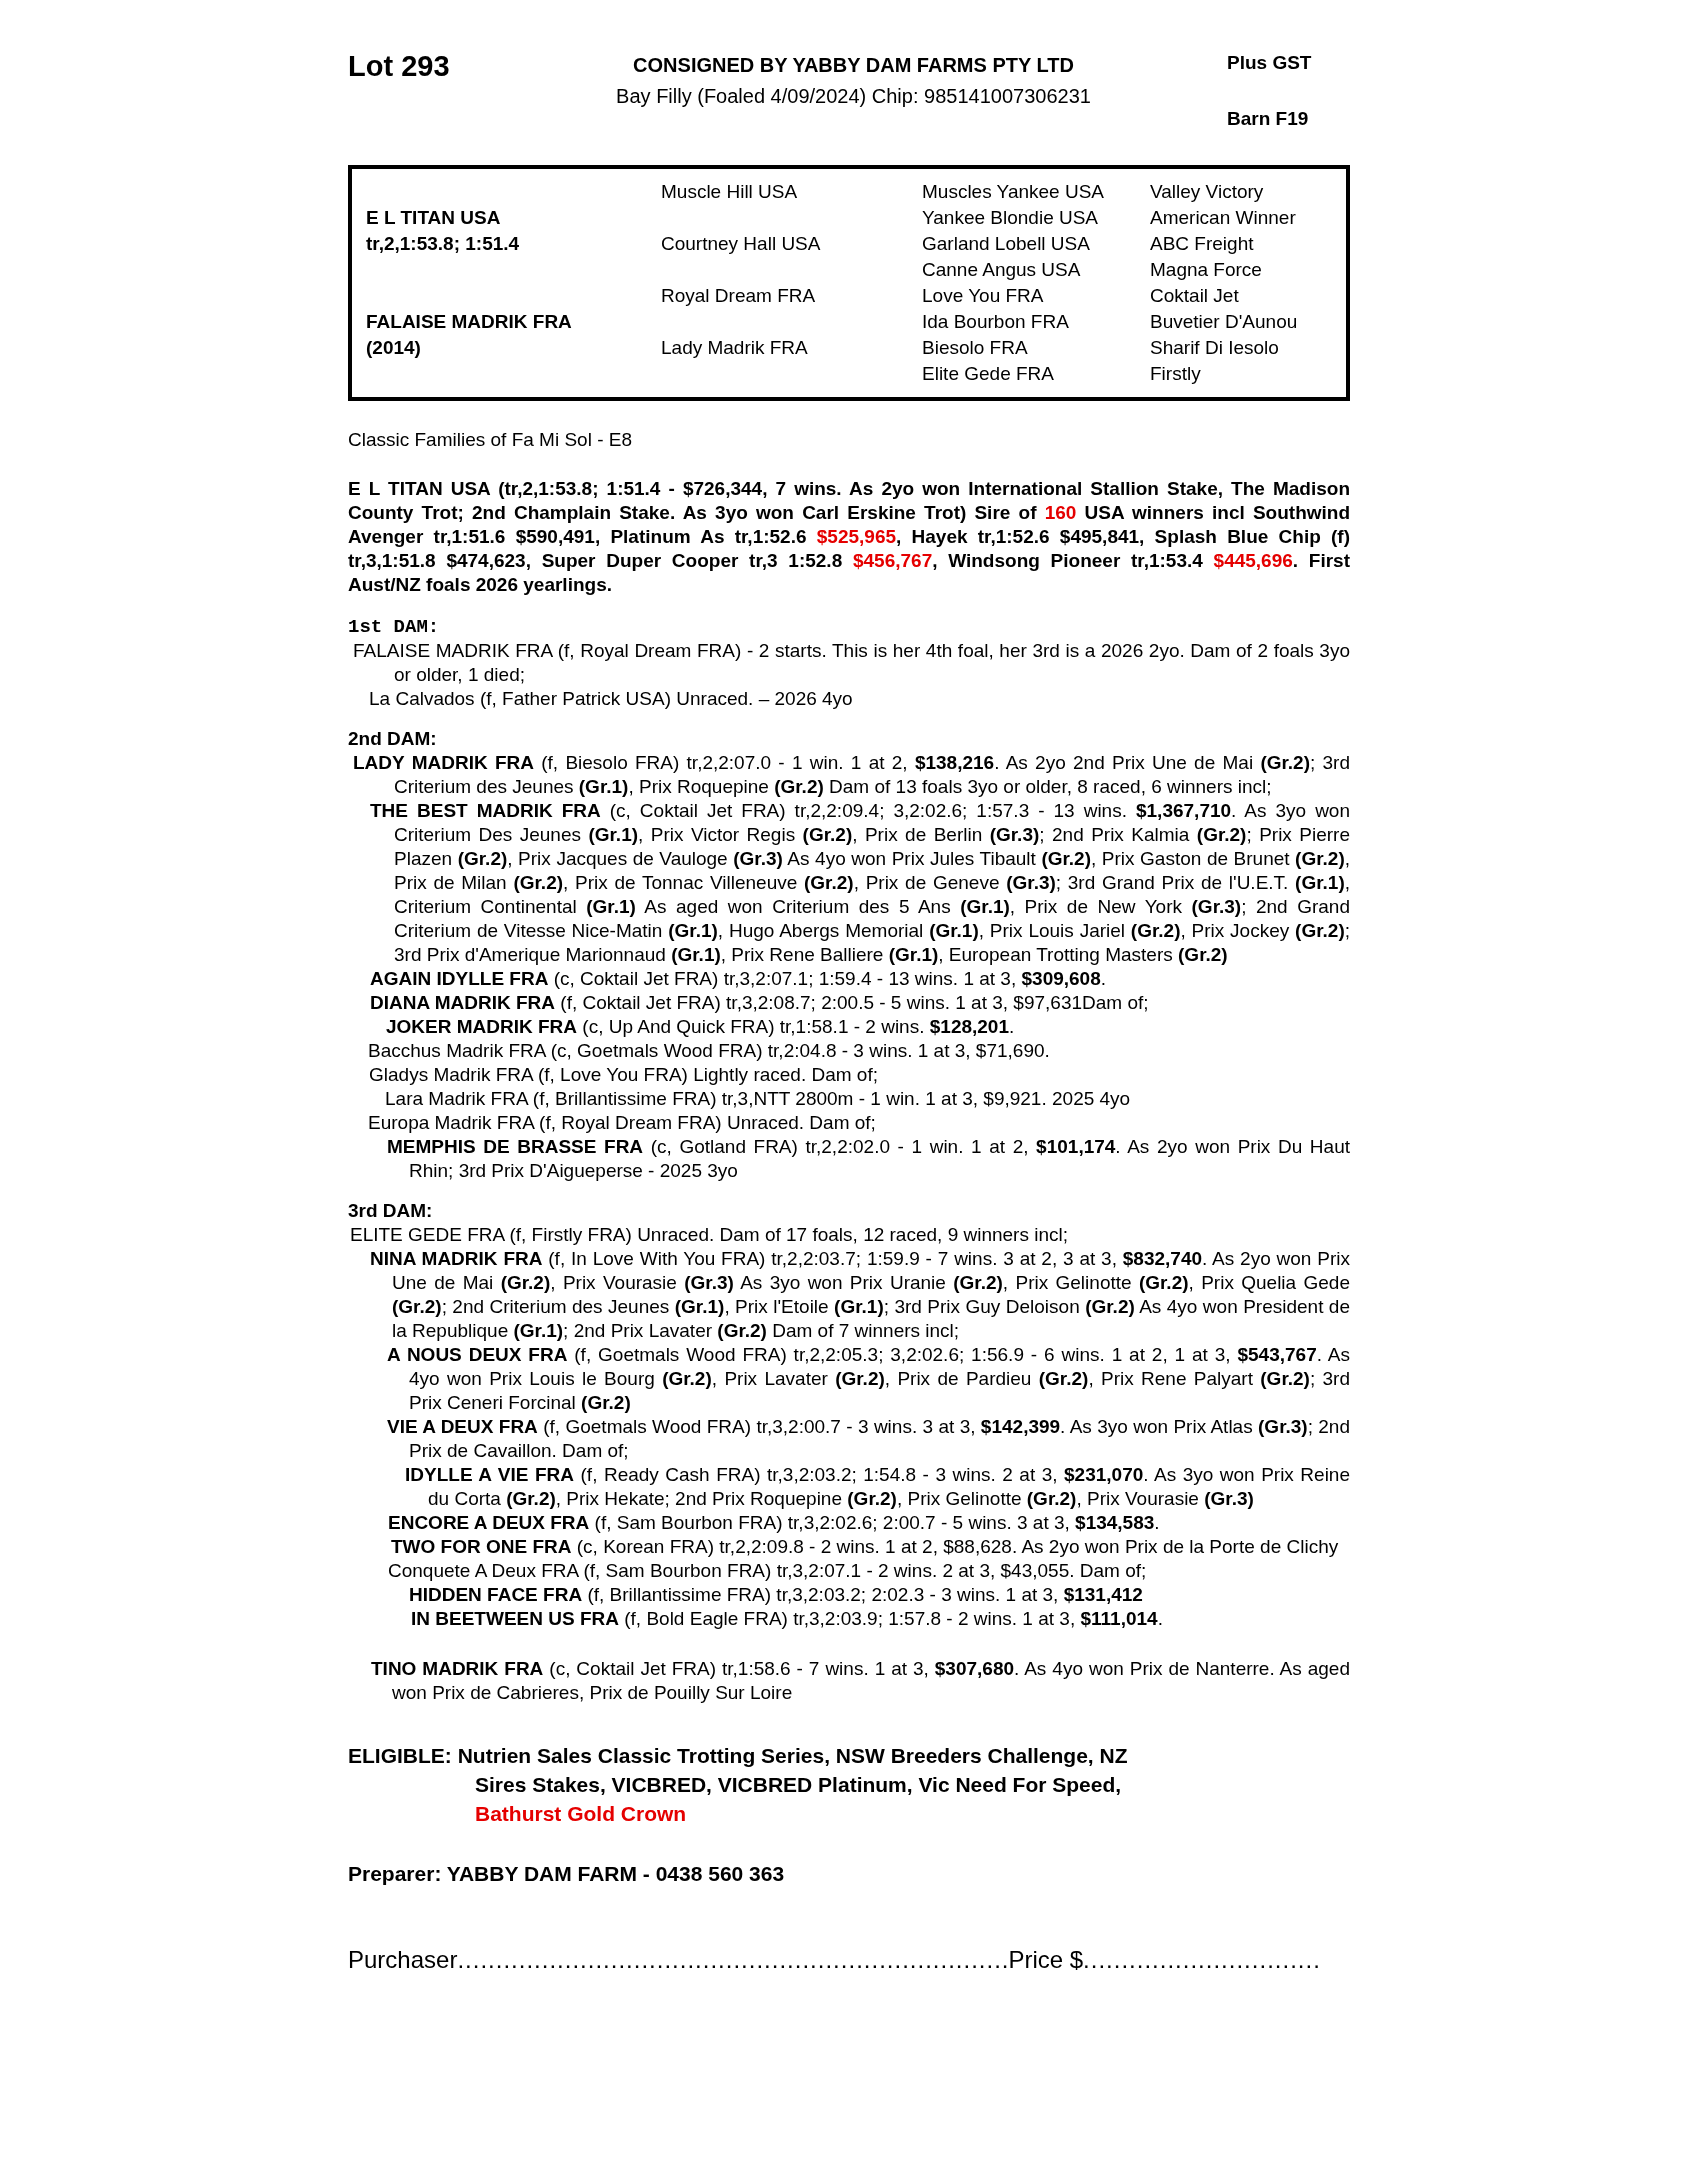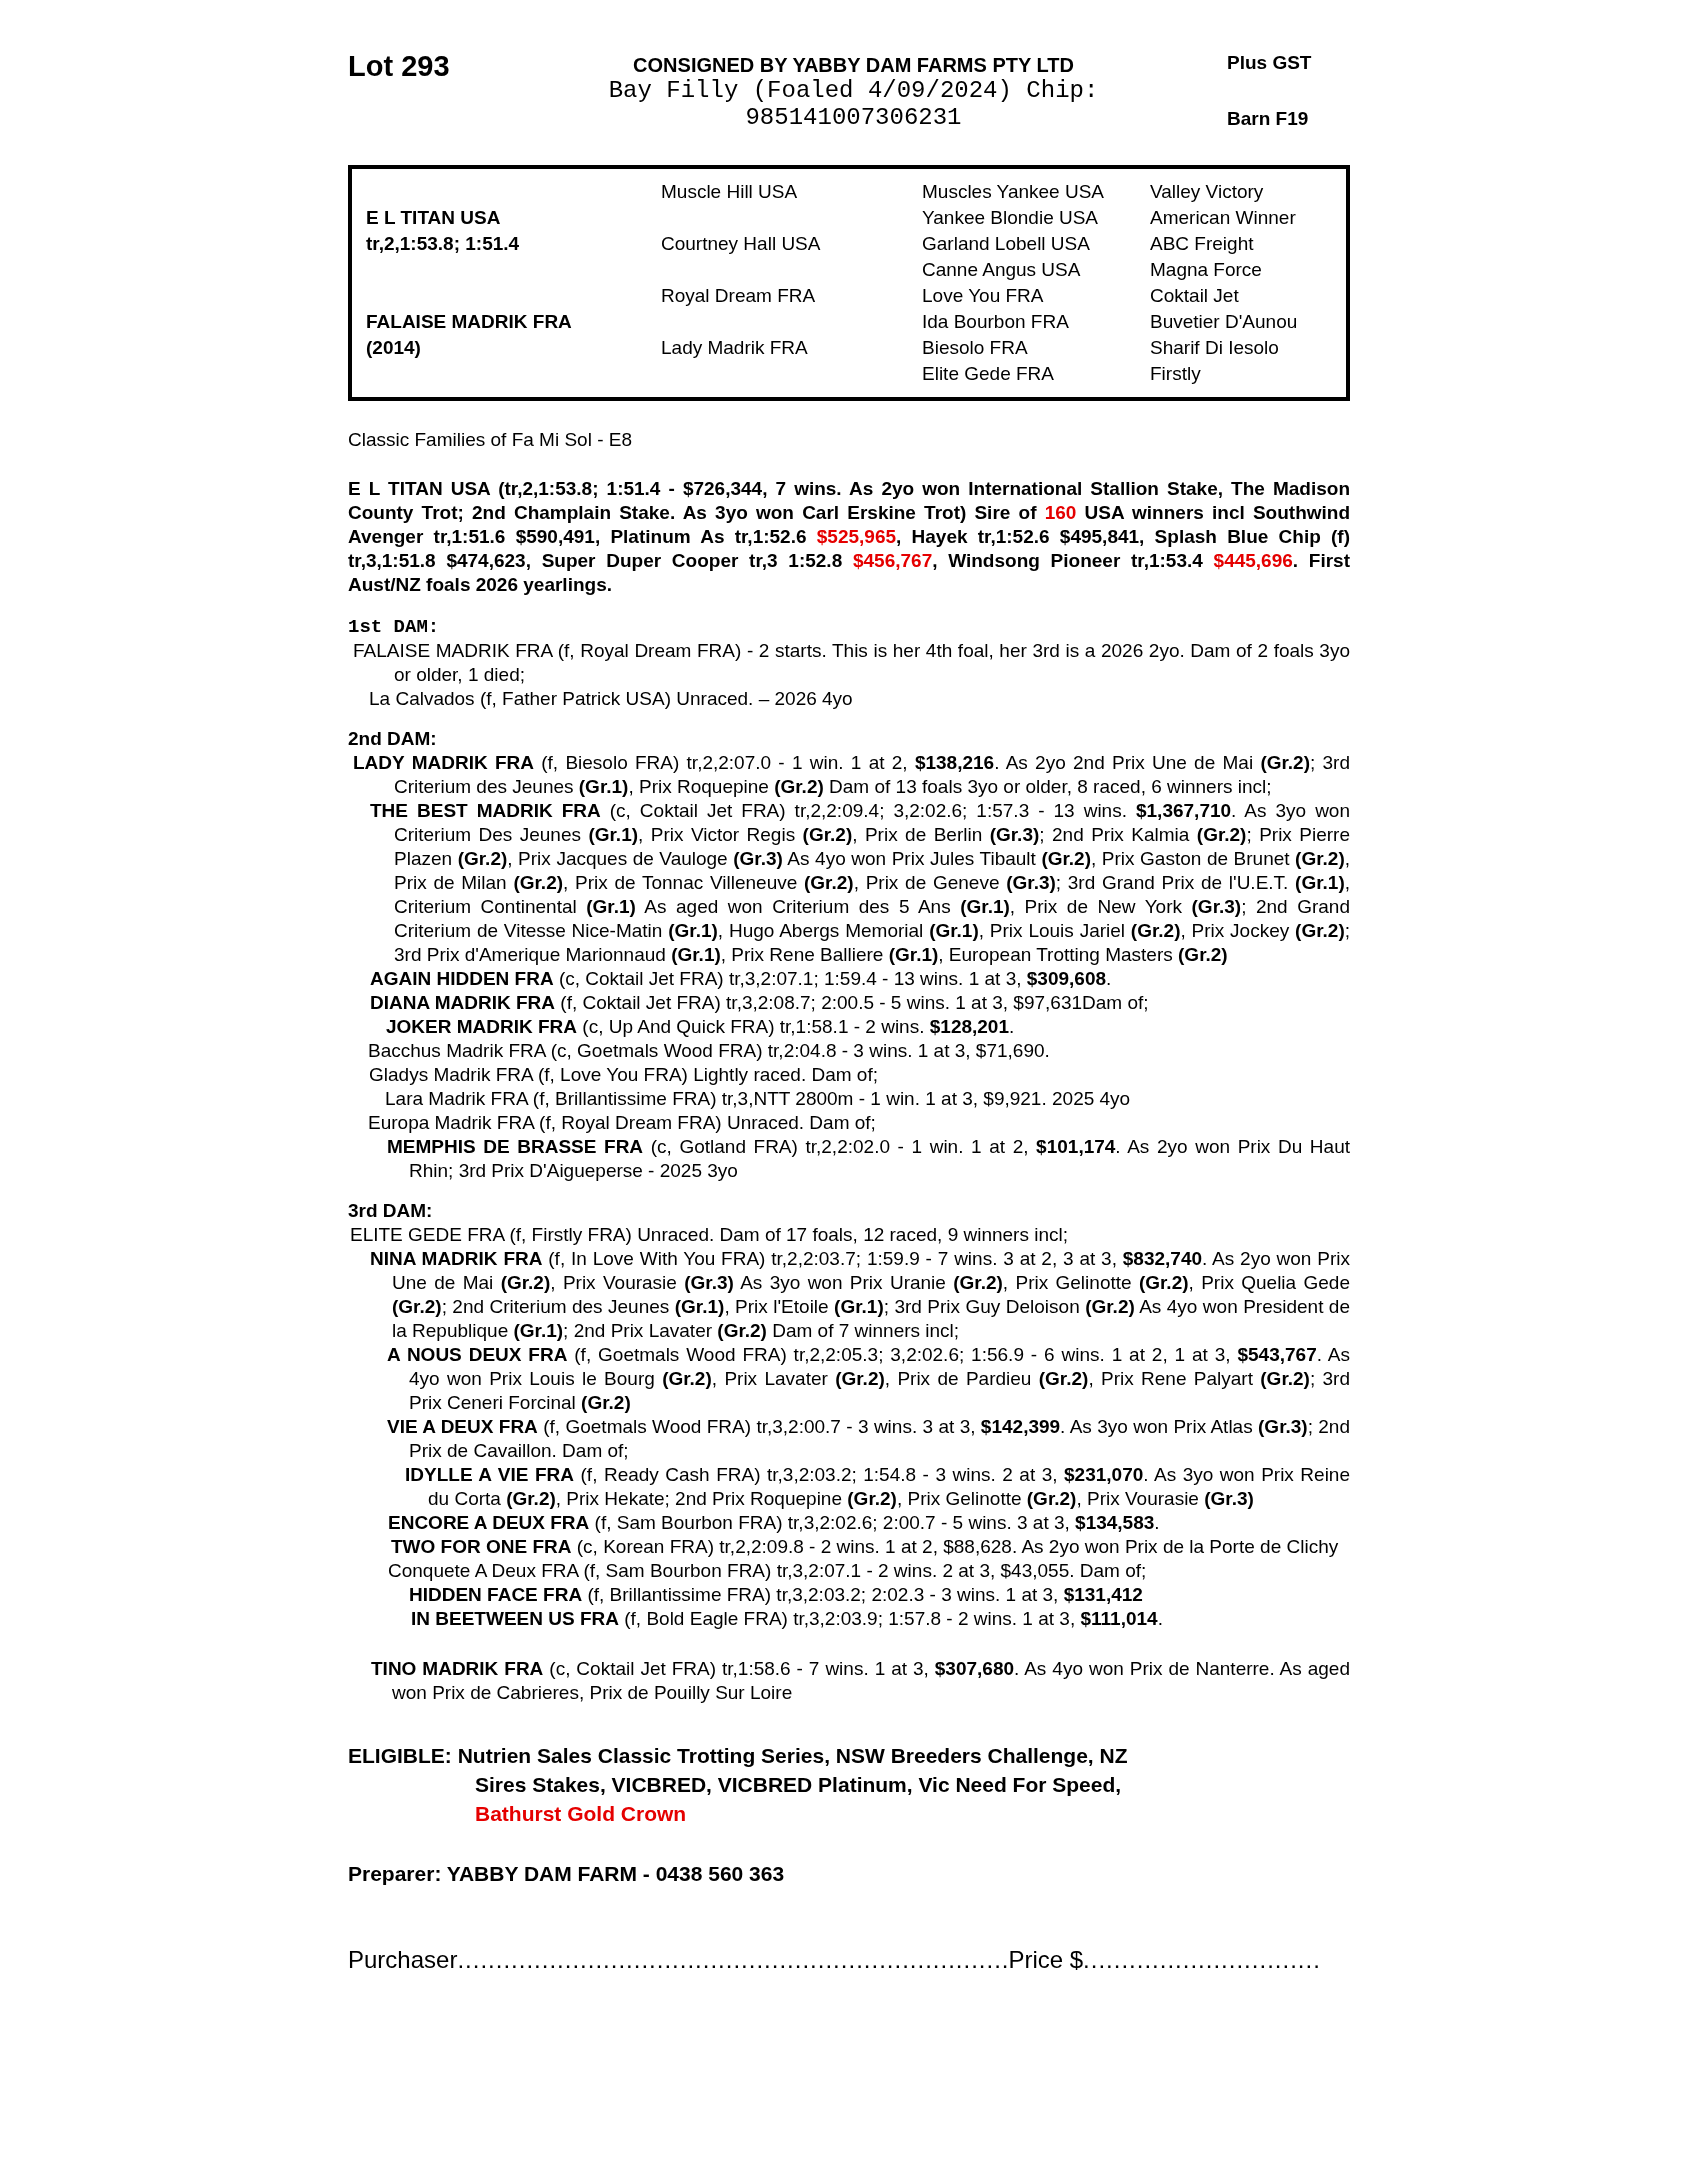--- a/index.html
+++ b/index.html
@@ -8,21 +8,21 @@
     font-family:"Liberation Sans","DejaVu Sans",sans-serif;color:#000;
     -webkit-font-smoothing:antialiased;
   }
   .content{position:absolute;left:348px;top:44px;width:1002px;}
 
   
   .hdr{position:relative;height:99px;}
   .hdr-lot{position:absolute;left:0;top:6px;font-size:29px;font-weight:bold;}
   .hdr-center{position:absolute;left:149px;width:713px;text-align:center;}
   .hdr-c1{font-weight:bold;font-size:20px;padding-top:10px;}
-  .hdr-c2{font-size:24px;font-family:Liberation Mono, monospace;}
+  .hdr-c2{font-size:20px;margin-top:8px;}
   .hdr-right{position:absolute;left:879px;top:8px;width:123px;font-weight:bold;font-size:19px;}
   .hdr-barn{margin-top:34px;}
 
   
   .ped-table{margin-top:22px;border:4px solid #000;padding:10px 0 10px 14px;}
   .ped-row{display:grid;grid-template-columns:295px 261px 228px 1fr;line-height:26px;font-size:19px;}
   .ped-row .c0{font-weight:bold;}
 
   .fam{margin-top:28px;font-size:19px;}
 
@@ -111,21 +111,21 @@
   <div class="fam">Classic Families of Fa Mi Sol - E8</div>
 
   <div class="body-text">
       <div class="para" style="margin-top: 26px; padding-left: 0px; text-indent: 0px;"><span class="b">E L TITAN USA (tr,2,1:53.8; 1:51.4 - $726,344, 7 wins. As 2yo won International Stallion Stake, The Madison County Trot; 2nd Champlain Stake. As 3yo won Carl Erskine Trot) Sire of </span><span class="b red">160</span><span class="b"> USA winners incl Southwind Avenger tr,1:51.6 $590,491, Platinum As tr,1:52.6 </span><span class="b red">$525,965</span><span class="b">, Hayek tr,1:52.6 $495,841, Splash Blue Chip (f) tr,3,1:51.8 $474,623, Super Duper Cooper tr,3 1:52.8 </span><span class="b red">$456,767</span><span class="b">, Windsong Pioneer tr,1:53.4 </span><span class="b red">$445,696</span><span class="b">. First Aust/NZ foals 2026 yearlings.</span></div>
       <div class="dam-heading" style="margin-top: 18px; padding-left: 0px; text-indent: 0px; font-family: Liberation Mono, monospace;"><span class="b">1st DAM:</span></div>
       <div class="para" style="padding-left: 46px; text-indent: -41px;"><span>FALAISE MADRIK FRA (f, Royal Dream FRA) - 2 starts. This is her 4th foal, her 3rd is a 2026 2yo. Dam of 2 foals 3yo or older, 1 died;</span></div>
       <div class="para" style="padding-left: 44px; text-indent: -23px;"><span>La Calvados (f, Father Patrick USA) Unraced. – 2026 4yo</span></div>
       <div class="dam-heading" style="margin-top: 16px; padding-left: 0px; text-indent: 0px;"><span class="b">2nd DAM:</span></div>
       <div class="para" style="padding-left: 46px; text-indent: -41px;"><span class="b">LADY MADRIK FRA</span><span> (f, Biesolo FRA) tr,2,2:07.0 - 1 win. 1 at 2, </span><span class="b">$138,216</span><span>. As 2yo 2nd Prix Une de Mai </span><span class="b">(Gr.2)</span><span>; 3rd Criterium des Jeunes </span><span class="b">(Gr.1)</span><span>, Prix Roquepine </span><span class="b">(Gr.2)</span><span> Dam of 13 foals 3yo or older, 8 raced, 6 winners incl;</span></div>
       <div class="para" style="padding-left: 46px; text-indent: -24px;"><span class="b">THE BEST MADRIK FRA</span><span> (c, Coktail Jet FRA) tr,2,2:09.4; 3,2:02.6; 1:57.3 - 13 wins. </span><span class="b">$1,367,710</span><span>. As 3yo won Criterium Des Jeunes </span><span class="b">(Gr.1)</span><span>, Prix Victor Regis </span><span class="b">(Gr.2)</span><span>, Prix de Berlin </span><span class="b">(Gr.3)</span><span>; 2nd Prix Kalmia </span><span class="b">(Gr.2)</span><span>; Prix Pierre Plazen </span><span class="b">(Gr.2)</span><span>, Prix Jacques de Vauloge </span><span class="b">(Gr.3)</span><span> As 4yo won Prix Jules Tibault </span><span class="b">(Gr.2)</span><span>, Prix Gaston de Brunet </span><span class="b">(Gr.2)</span><span>, Prix de Milan </span><span class="b">(Gr.2)</span><span>, Prix de Tonnac Villeneuve </span><span class="b">(Gr.2)</span><span>, Prix de Geneve </span><span class="b">(Gr.3)</span><span>; 3rd Grand Prix de l'U.E.T. </span><span class="b">(Gr.1)</span><span>, Criterium Continental </span><span class="b">(Gr.1)</span><span> As aged won Criterium des 5 Ans </span><span class="b">(Gr.1)</span><span>, Prix de New York </span><span class="b">(Gr.3)</span><span>; 2nd Grand Criterium de Vitesse Nice-Matin </span><span class="b">(Gr.1)</span><span>, Hugo Abergs Memorial </span><span class="b">(Gr.1)</span><span>, Prix Louis Jariel </span><span class="b">(Gr.2)</span><span>, Prix Jockey </span><span class="b">(Gr.2)</span><span>; 3rd Prix d'Amerique Marionnaud </span><span class="b">(Gr.1)</span><span>, Prix Rene Balliere </span><span class="b">(Gr.1)</span><span>, European Trotting Masters </span><span class="b">(Gr.2)</span></div>
-      <div class="para" style="padding-left: 46px; text-indent: -24px;"><span class="b">AGAIN HIDDEN FRA</span><span> (c, Coktail Jet FRA) tr,3,2:07.1; 1:59.4 - 13 wins. 1 at 3, </span><span class="b">$309,608</span><span>.</span></div>
+      <div class="para" style="padding-left: 46px; text-indent: -24px;"><span class="b">AGAIN IDYLLE FRA</span><span> (c, Coktail Jet FRA) tr,3,2:07.1; 1:59.4 - 13 wins. 1 at 3, </span><span class="b">$309,608</span><span>.</span></div>
       <div class="para" style="padding-left: 46px; text-indent: -24px;"><span class="b">DIANA MADRIK FRA</span><span> (f, Coktail Jet FRA) tr,3,2:08.7; 2:00.5 - 5 wins. 1 at 3, $97,631Dam of;</span></div>
       <div class="para" style="padding-left: 61px; text-indent: -23px;"><span class="b">JOKER MADRIK FRA</span><span> (c, Up And Quick FRA) tr,1:58.1 - 2 wins. </span><span class="b">$128,201</span><span>.</span></div>
       <div class="para" style="padding-left: 44px; text-indent: -24px;"><span>Bacchus Madrik FRA (c, Goetmals Wood FRA) tr,2:04.8 - 3 wins. 1 at 3, $71,690.</span></div>
       <div class="para" style="padding-left: 45px; text-indent: -24px;"><span>Gladys Madrik FRA (f, Love You FRA) Lightly raced. Dam of;</span></div>
       <div class="para" style="padding-left: 60px; text-indent: -23px;"><span>Lara Madrik FRA (f, Brillantissime FRA) tr,3,NTT 2800m - 1 win. 1 at 3, $9,921. 2025 4yo</span></div>
       <div class="para" style="padding-left: 44px; text-indent: -24px;"><span>Europa Madrik FRA (f, Royal Dream FRA) Unraced. Dam of;</span></div>
       <div class="para" style="padding-left: 61px; text-indent: -22px;"><span class="b">MEMPHIS DE BRASSE FRA</span><span> (c, Gotland FRA) tr,2,2:02.0 - 1 win. 1 at 2, </span><span class="b">$101,174</span><span>. As 2yo won Prix Du Haut Rhin; 3rd Prix D'Aigueperse - 2025 3yo</span></div>
       <div class="dam-heading" style="margin-top: 16px; padding-left: 0px; text-indent: 0px;"><span class="b">3rd DAM:</span></div>
       <div class="para" style="padding-left: 46px; text-indent: -44px;"><span>ELITE GEDE FRA (f, Firstly FRA) Unraced. Dam of 17 foals, 12 raced, 9 winners incl;</span></div>
       <div class="para" style="padding-left: 44px; text-indent: -22px;"><span class="b">NINA MADRIK FRA</span><span> (f, In Love With You FRA) tr,2,2:03.7; 1:59.9 - 7 wins. 3 at 2, 3 at 3, </span><span class="b">$832,740</span><span>. As 2yo won Prix Une de Mai </span><span class="b">(Gr.2)</span><span>, Prix Vourasie </span><span class="b">(Gr.3)</span><span> As 3yo won Prix Uranie </span><span class="b">(Gr.2)</span><span>, Prix Gelinotte </span><span class="b">(Gr.2)</span><span>, Prix Quelia Gede </span><span class="b">(Gr.2)</span><span>; 2nd Criterium des Jeunes </span><span class="b">(Gr.1)</span><span>, Prix l'Etoile </span><span class="b">(Gr.1)</span><span>; 3rd Prix Guy Deloison </span><span class="b">(Gr.2)</span><span> As 4yo won President de la Republique </span><span class="b">(Gr.1)</span><span>; 2nd Prix Lavater </span><span class="b">(Gr.2)</span><span> Dam of 7 winners incl;</span></div>

